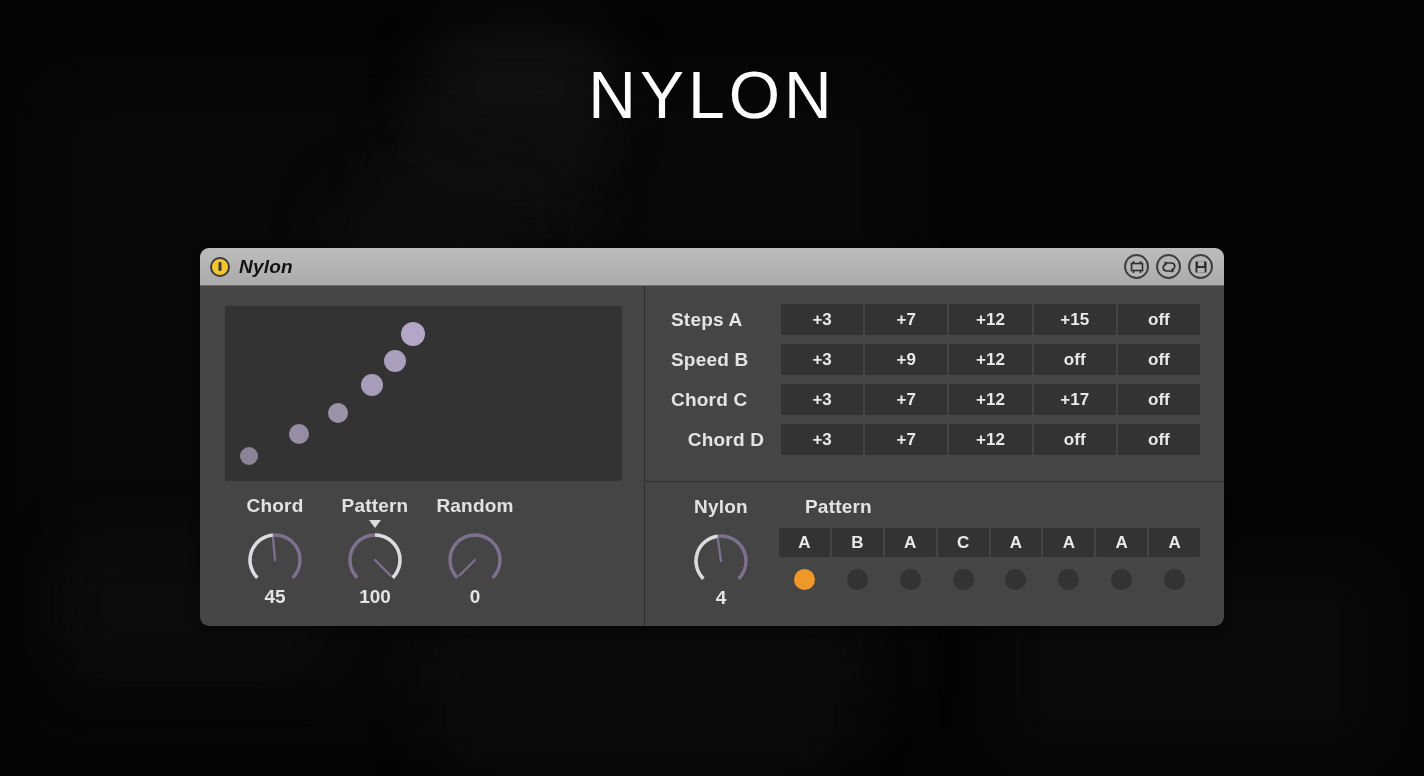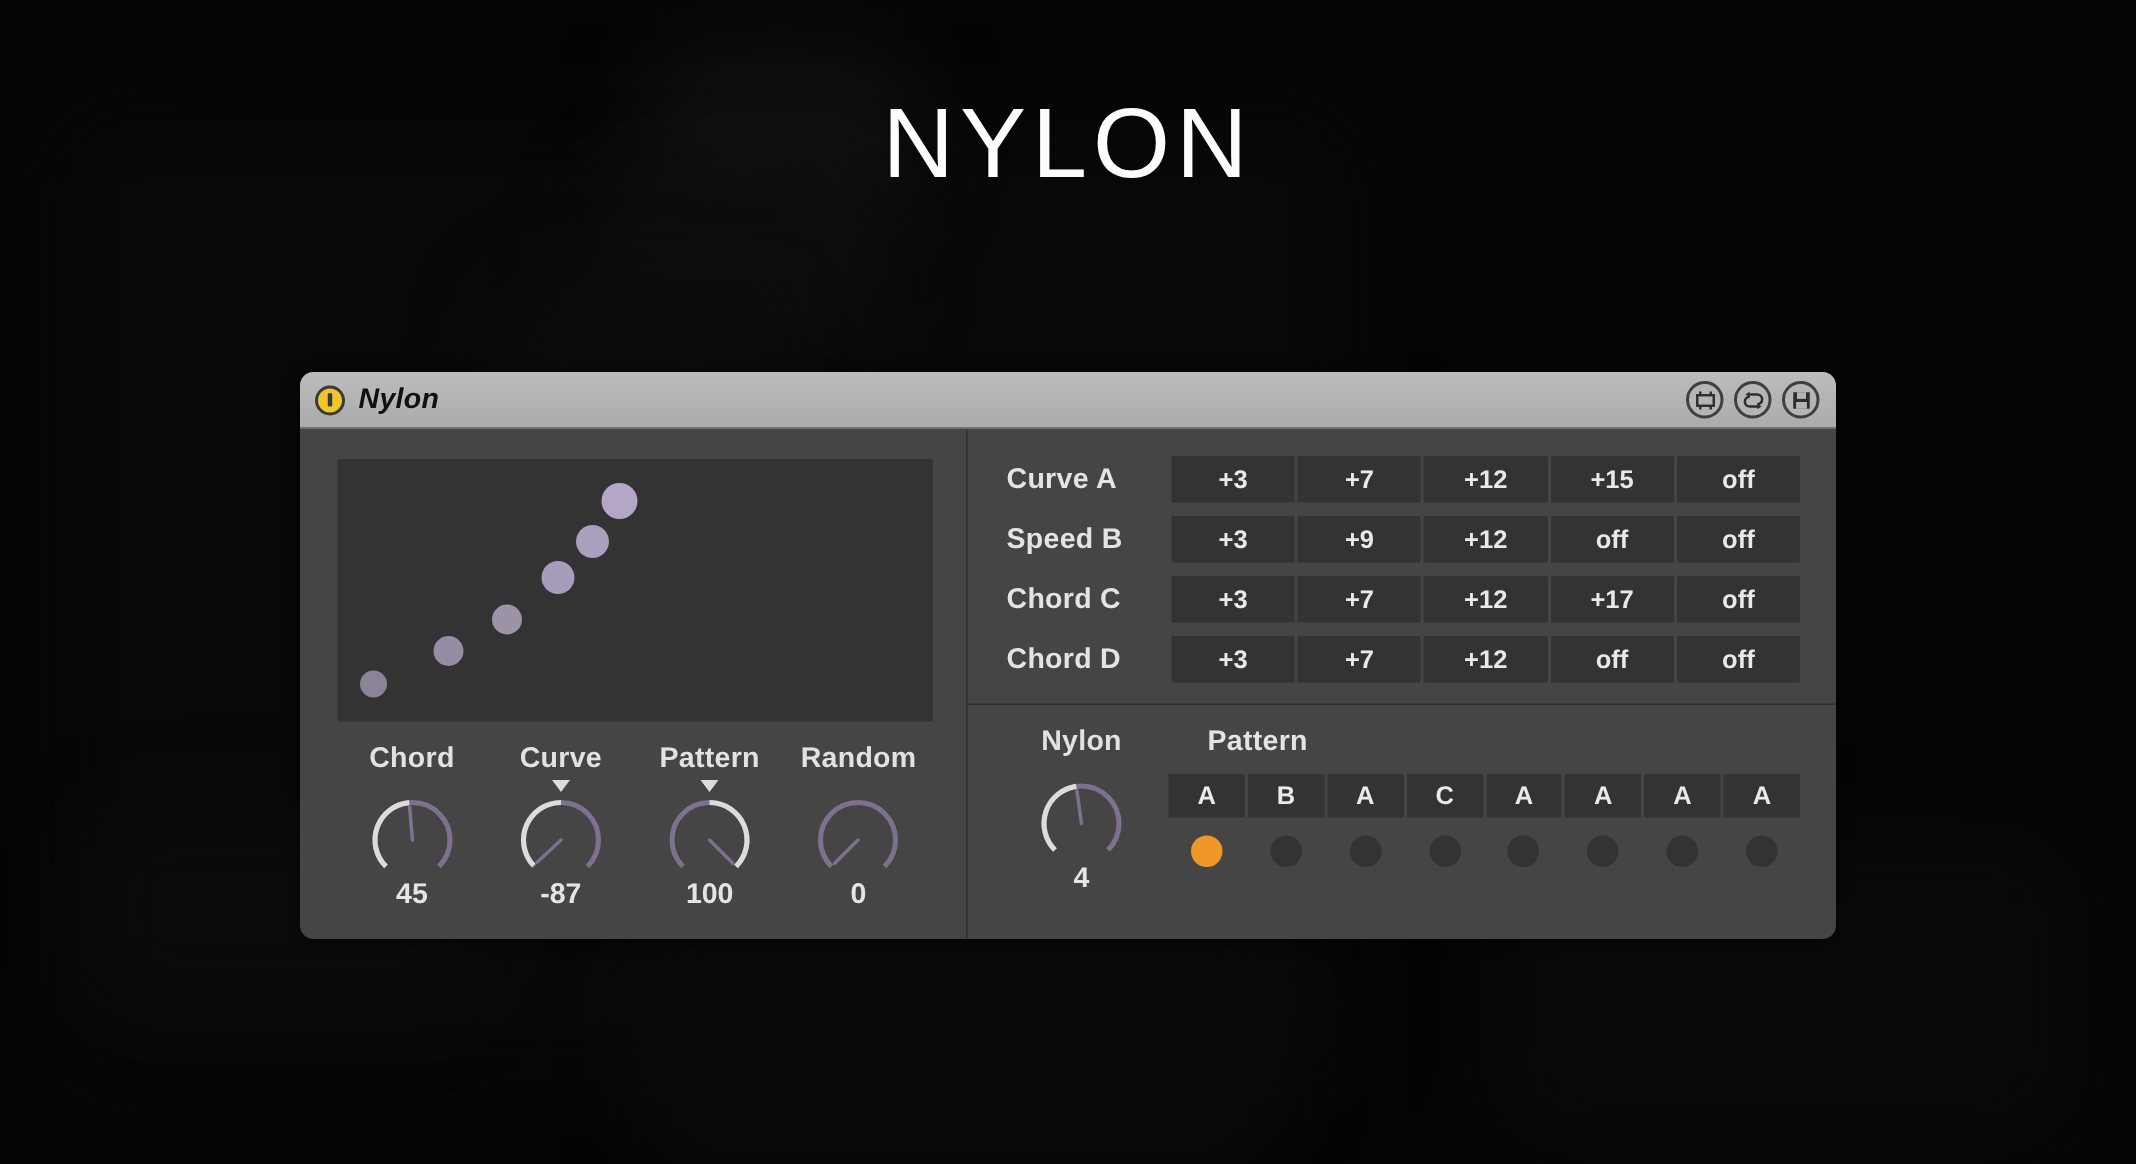--- a/index.html
+++ b/index.html
@@ -141,21 +141,21 @@
   .knob-wrap { width: 64px; height: 62px; margin: 0 auto; position: relative; }
   .knob-wrap svg { display: block; }
   .knob-value {
     font-size: 19px; font-weight: bold; color: #e4e4e4;
     margin-top: -5px; position: relative;
   }
 
   
   .chord-area { padding: 18px 24px 14px 26px; border-bottom: 1px solid #2f2f2f; }
   .chord-row { display: flex; align-items: center; margin-bottom: 9px; }
-  .chord-row:last-child { margin-bottom: 0; }
+  .chord-row:last-child { margin-bottom: 12px; text-align: center; }
   .chord-label {
     width: 110px; font-size: 19px; font-weight: bold;
     color: #e4e4e4; letter-spacing: .2px;
   }
   .chord-cells { display: flex; gap: 2px; flex: 1; }
   .chord-cell {
     flex: 1;
     height: 31px;
     background: #333333;
     color: #e9e9e9;
@@ -256,32 +256,20 @@
             <div class="knob-wrap">
               <svg width="64" height="62" viewBox="0 0 64 62">
        <path d="M 14.32 48.68 A 25 25 0 1 1 49.68 48.68" fill="none" stroke="#7e7190" stroke-width="3.4" stroke-linecap="butt"></path>
        <path d="M 14.32 48.68 A 25 25 0 0 1 29.82 6.10" fill="none" stroke="#dcdcdc" stroke-width="3.4" stroke-linecap="butt"></path>
        <line x1="32" y1="31" x2="30.08" y2="9.08" stroke="#7e7190" stroke-width="2.3" stroke-linecap="round"></line>
      </svg>
             </div>
             <div class="knob-value">45</div>
           </div>
           <div class="knob-cell">
-            <div class="knob-label">Curve</div>
-            <div class="knob-marker"></div>
-            <div class="knob-wrap">
-              <svg width="64" height="62" viewBox="0 0 64 62">
-       <path d="M 14.32 48.68 A 25 25 0 1 1 49.68 48.68" fill="none" stroke="#7e7190" stroke-width="3.4" stroke-linecap="butt"></path>
-       <path d="M 13.72 48.05 A 25 25 0 0 1 32.00 6.00" fill="none" stroke="#dcdcdc" stroke-width="3.4" stroke-linecap="butt"></path>
-       <line x1="32" y1="31" x2="15.91" y2="46.00" stroke="#7e7190" stroke-width="2.3" stroke-linecap="round"></line>
-     </svg>
-            </div>
-            <div class="knob-value">-87</div>
-          </div>
-          <div class="knob-cell">
             <div class="knob-label">Pattern</div>
             <div class="knob-marker"></div>
             <div class="knob-wrap">
               <svg width="64" height="62" viewBox="0 0 64 62">
        <path d="M 14.32 48.68 A 25 25 0 1 1 49.68 48.68" fill="none" stroke="#7e7190" stroke-width="3.4" stroke-linecap="butt"></path>
        <path d="M 32.00 6.00 A 25 25 0 0 1 49.68 48.68" fill="none" stroke="#dcdcdc" stroke-width="3.4" stroke-linecap="butt"></path>
        <line x1="32" y1="31" x2="47.56" y2="46.56" stroke="#7e7190" stroke-width="2.3" stroke-linecap="round"></line>
      </svg>
             </div>
             <div class="knob-value">100</div>
@@ -297,21 +285,21 @@
      </svg>
             </div>
             <div class="knob-value">0</div>
           </div>
         </div>
     </div>
 
     <div class="pane-right">
       <div class="chord-area">
           <div class="chord-row">
-            <div class="chord-label">Curve A</div>
+            <div class="chord-label">Steps A</div>
             <div class="chord-cells">
               <div class="chord-cell">+3</div>
               <div class="chord-cell">+7</div>
               <div class="chord-cell">+12</div>
               <div class="chord-cell">+15</div>
               <div class="chord-cell">off</div>
             </div>
           </div>
           <div class="chord-row">
             <div class="chord-label">Speed B</div>

